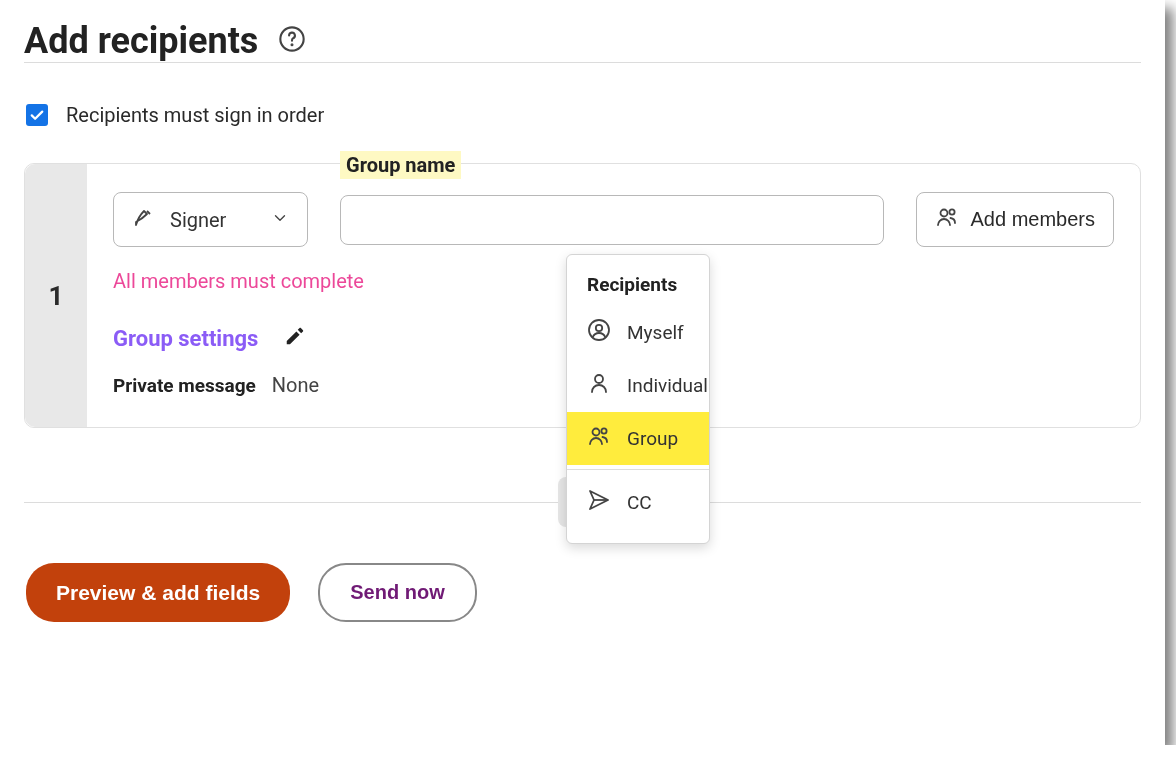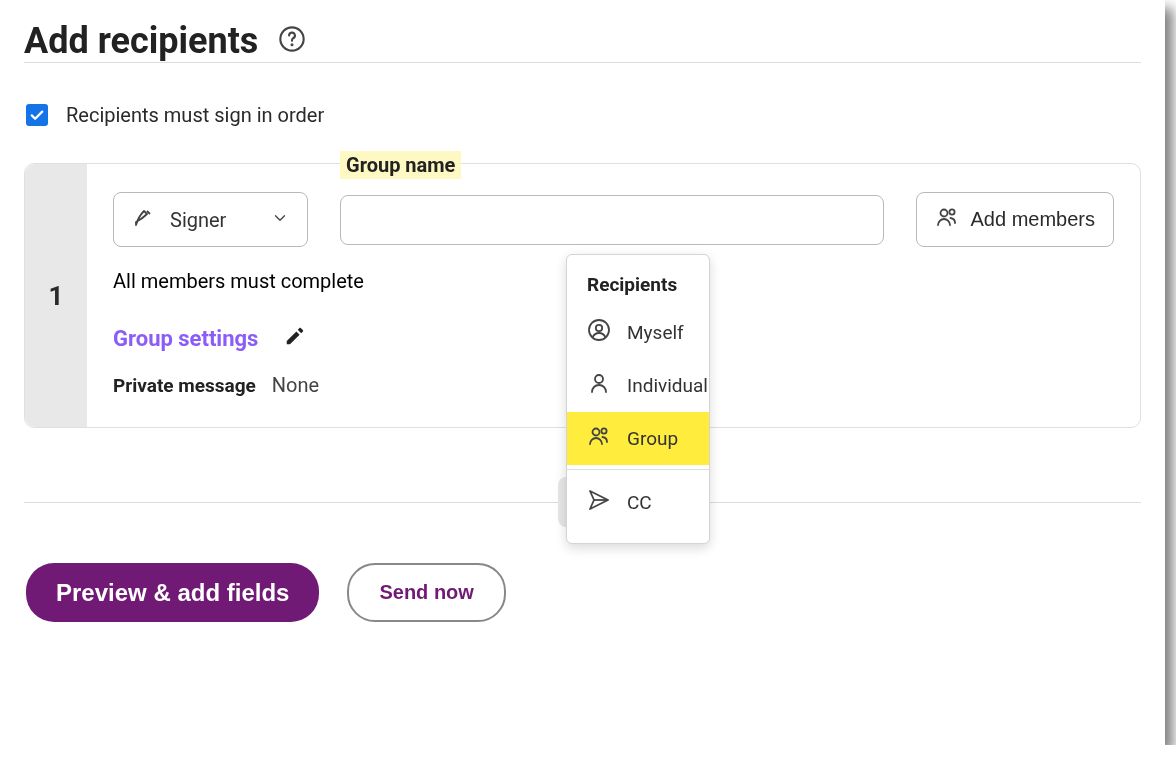--- a/index.html
+++ b/index.html
@@ -159,21 +159,21 @@
       border-radius: 8px;
       padding: 12px 18px;
       cursor: pointer;
       font-size: 20px;
       color: #2a2a2a;
       background: #fff;
     }
 
     .must-complete {
       font-size: 20px;
-      color: #000000;
+      color: #ec4899;
       margin-bottom: 32px;
     }
 
     .group-settings-row {
       display: flex;
       align-items: center;
       gap: 26px;
       margin-bottom: 22px;
     }
 
@@ -281,23 +281,23 @@
 
     
     .footer {
       display: flex;
       gap: 28px;
       margin-top: 60px;
       padding-left: 2px;
     }
 
     .btn-primary {
-      background: #701a75;
+      background: #c2410c;
       color: #fff;
-      font-size: 24px;
+      font-size: 21px;
       font-weight: 700;
       border: none;
       border-radius: 28px;
       padding: 14px 30px;
       cursor: pointer;
     }
 
     .btn-secondary {
       background: #fff;
       color: #701a75;

